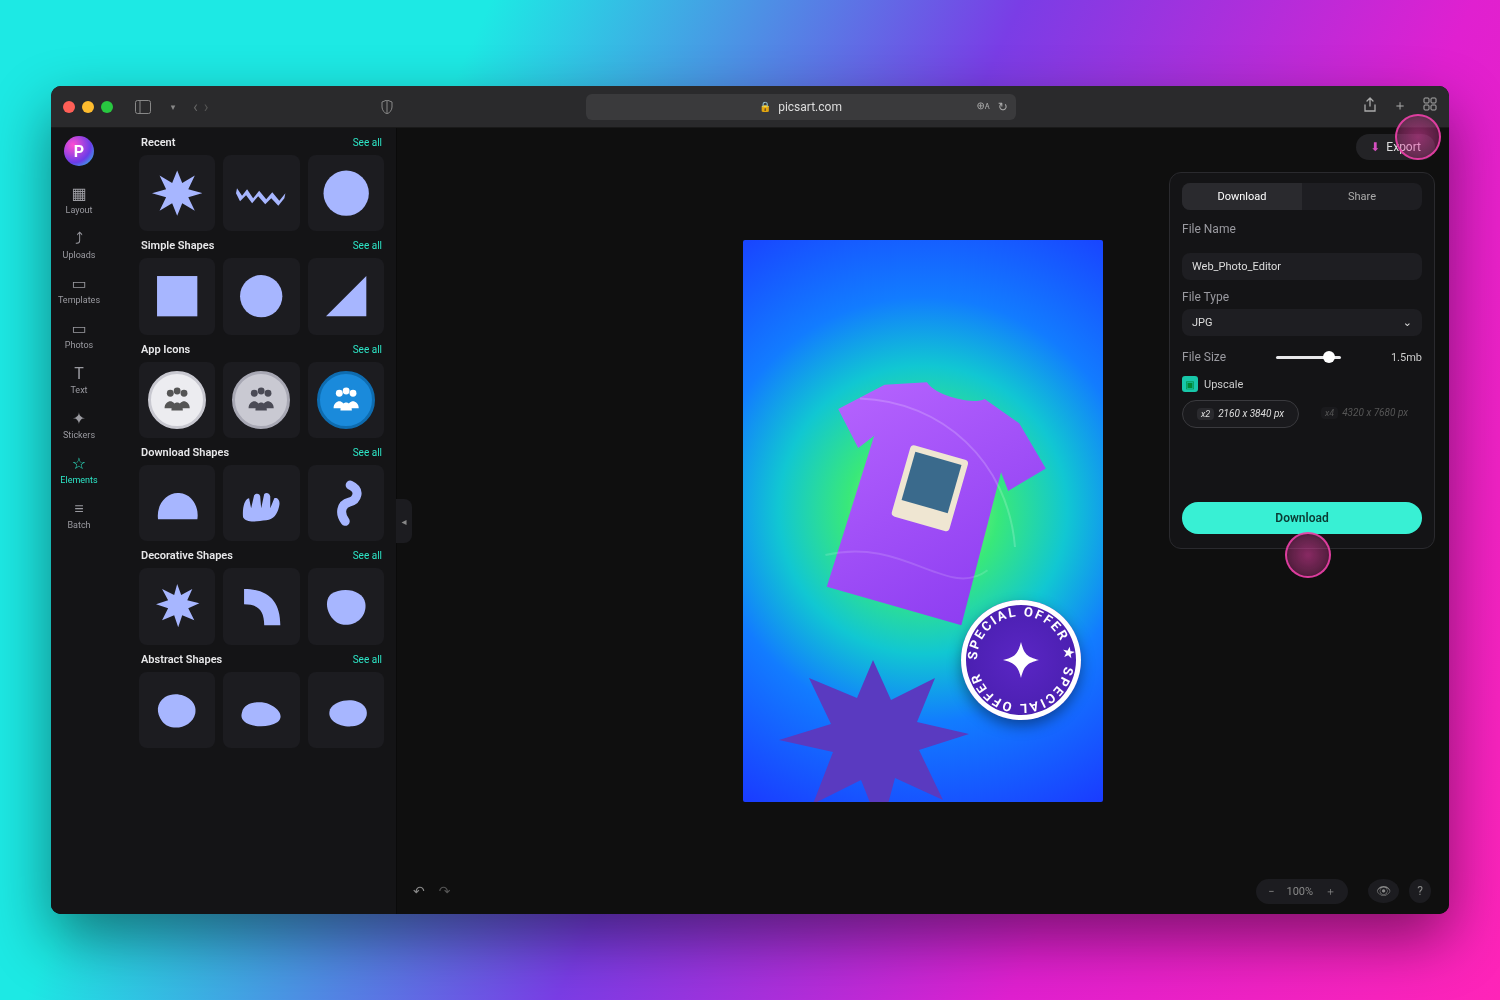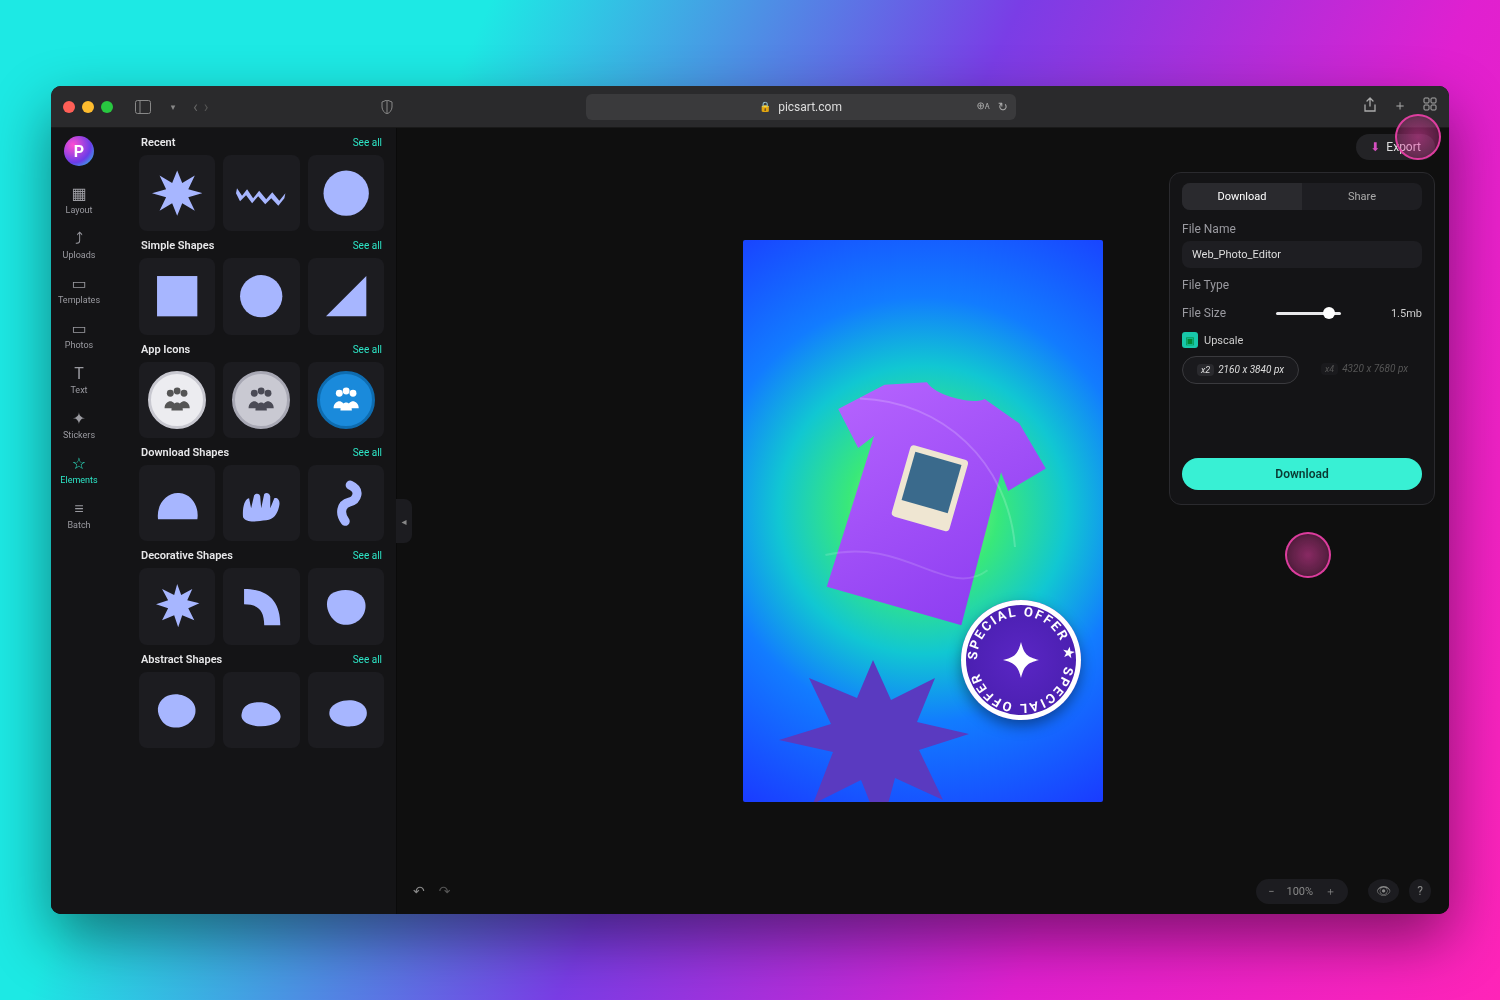--- a/index.html
+++ b/index.html
@@ -158,21 +158,21 @@
     color:#ccc; font-size:11px;
   }
   .tabpair{
     display:flex; background:#1e1e22; border-radius:8px; overflow:hidden; margin-bottom:12px;
   }
   .tabpair div{flex:1; text-align:center; padding:7px 0; font-size:11px; color:#aaa;}
   .tabpair .active{background:#2a2a2e; color:#fff;}
   .ep-label{font-size:12px; color:#9a9aa0; margin:10px 0 5px;}
   .ep-input{
     width:100%; background:#1e1e22; border:none; color:#ddd;
-    padding:7px 10px; border-radius:8px; font-size:11px;
+    padding:7px 10px; border-radius:8px; font-size:11px;margin-top:12px;
   }
   .ep-select{
     width:100%; background:#1e1e22; border-radius:8px;
     padding:7px 10px; font-size:11px; color:#ddd;
     display:flex; justify-content:space-between; align-items:center;
   }
   .ep-row{display:flex; align-items:center; justify-content:space-between;}
   .slider{
     flex:1; height:3px; background:#e8e8ea; border-radius:3px; margin:0 10px;
     position:relative;
@@ -511,20 +511,24 @@
     <div class="export-panel">
       <div class="tabpair">
         <div class="active">Download</div>
         <div>Share</div>
       </div>
 
       <div class="ep-label">File Name</div>
       <input class="ep-input" value="Web_Photo_Editor" style="">
 
       <div class="ep-label">File Type</div>
+      <div class="ep-select">
+        <span>JPG</span>
+        <span>⌄</span>
+      </div>
 
       <div class="ep-row" style="margin-top:14px;gap:40px;">
         <span class="ep-label" style="margin:0;">File Size</span>
         <div class="slider"></div>
         <span>1.5mb</span>
       </div>
 
       <div class="upscale-row">
         <span class="upscale-ic">▣</span>
         <span>Upscale</span>

